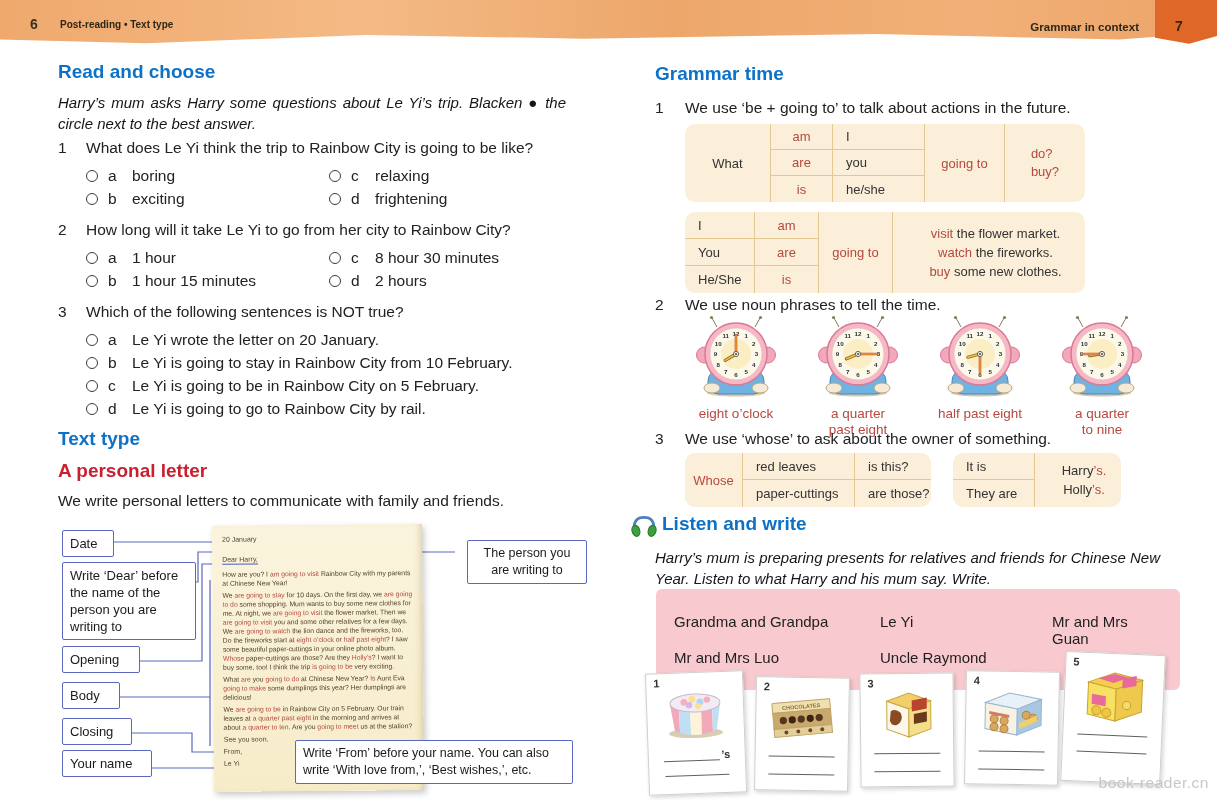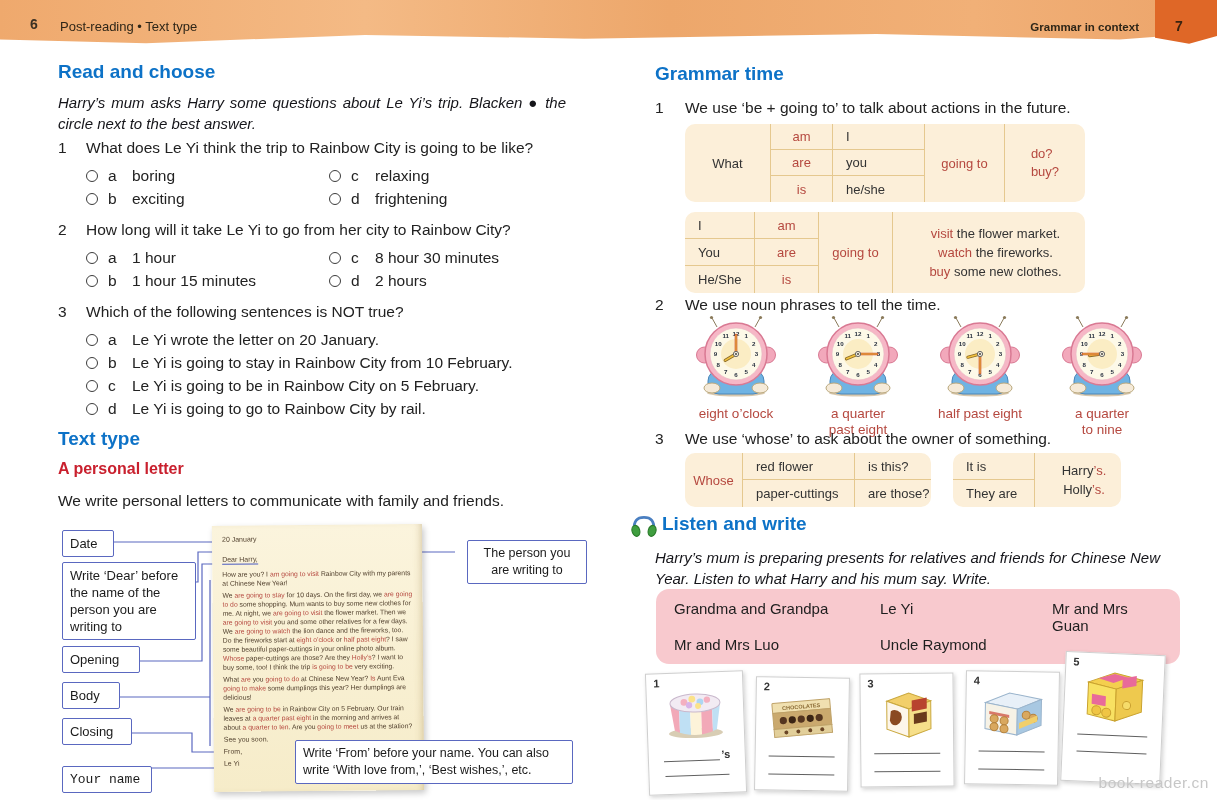--- a/index.html
+++ b/index.html
@@ -3,28 +3,28 @@
 <meta charset="utf-8">
 <style>
   html,body{margin:0;padding:0;background:#ffffff;}
   .canvas{position:relative;width:1217px;height:800px;background:#fff;overflow:hidden;
           font-family:"Liberation Sans",sans-serif;color:#222;}
   
   .band{position:absolute;left:0;top:0;width:1217px;height:46px;
         background:linear-gradient(90deg,#efa96d,#f4ba85 30%,#eda76b 55%,#f1b077 80%,#eca46a);
         clip-path:polygon(0 0,100% 0,100% 70%,92% 86%,72% 74%,48% 84%,30% 76%,12% 94%,0 86%);}
   .band .pn-left{position:absolute;left:30px;top:16px;font-size:14px;font-weight:bold;color:#3a3124;}
-  .band .hdr-left{position:absolute;left:60px;top:19px;font-size:13px;font-weight:normal;color:#2e2618;}
+  .band .hdr-left{position:absolute;left:60px;top:19px;font-size:10px;font-weight:bold;color:#2e2618;}
   .band .hdr-right{position:absolute;right:78px;top:21px;font-size:11.5px;font-weight:bold;color:#2e2618;}
   .pn-box{position:absolute;right:0;top:0;width:62px;height:46px;background:#df6727;
           clip-path:polygon(0 0,100% 0,100% 78%,55% 95%,0 82%);}
   .pn-box span{position:absolute;left:20px;top:18px;font-size:14px;font-weight:bold;color:#3a2310;}
   
   .blue-title{position:absolute;font-size:19px;font-weight:bold;color:#0d72c7;}
-  .red-title{position:absolute;font-size:16px;font-weight:bold;color:#c9202e;}
+  .red-title{position:absolute;font-size:19px;font-weight:bold;color:#c9202e;}
   .ital{font-style:italic;color:#15151a;}
   .rd{color:#b5483f;}
   .pre{white-space:pre-line;}
   
   .rc-intro{position:absolute;left:58px;top:92px;width:508px;font-size:15px;line-height:21px;text-align:justify;}
   .questions{position:absolute;left:58px;top:137px;width:540px;font-size:15.5px;line-height:21px;}
   .q{display:flex;margin-bottom:7px;}
   .q-num{width:28px;flex:none;}
   .q-text{width:480px;}
   .opts{margin:3px 0 10px 28px;display:grid;grid-template-columns:243px 1fr;row-gap:2px;}
@@ -36,21 +36,21 @@
   .tt-desc{position:absolute;left:58px;top:492px;font-size:15.5px;}
   .diagram{position:absolute;left:40px;top:518px;width:560px;height:280px;}
   .connectors{position:absolute;inset:0;pointer-events:none;}
   .lbox{position:absolute;background:#fff;border:1.6px solid #5a68c0;border-radius:2px;
         padding:4px 7px;font-size:13px;line-height:17px;color:#1b1b1b;}
   .lb-date{left:22px;top:12px;width:36px;}
   .lb-dear{left:22px;top:44px;width:118px;}
   .lb-opening{left:22px;top:128px;width:62px;}
   .lb-body{left:22px;top:164px;width:42px;}
   .lb-closing{left:22px;top:200px;width:54px;}
-  .lb-yourname{left:22px;top:248px;width:74px;font-family:Liberation Mono, monospace;}
+  .lb-yourname{left:22px;top:232px;width:74px;}
   .lb-person{left:427px;top:22px;width:104px;text-align:center;font-size:12.5px;}
   .lb-from{left:255px;top:222px;width:262px;font-size:12.5px;}
   .paper{position:absolute;left:173px;top:7px;width:210px;height:266px;
          background:linear-gradient(180deg,#fbf4dd,#f6ecc9);transform:rotate(-.5deg);
          box-shadow:2px 3px 6px rgba(0,0,0,.22), inset -6px 0 8px -6px rgba(150,120,60,.45);
          padding:9px 10px;box-sizing:border-box;font-size:6.8px;line-height:9px;color:#52412e;}
   .paper .l-date{font-size:7px;margin-bottom:2px;}
   .paper .l-sal{font-size:7px;display:inline-block;border-bottom:1px solid #4a5ac0;margin-bottom:2px;}
   .paper p{margin:3px 0;}
   .paper .l-end{margin-top:3px;font-size:7px;}
@@ -71,22 +71,22 @@
   .t3b-right{grid-area:1/2/3/3;display:flex;flex-direction:column;justify-content:center;padding-left:12px;line-height:19px;align-items:flex-start;}
   .pre-cell{white-space:pre-line;text-align:left;line-height:18px;}
   
   .clocks{position:absolute;left:680px;top:314px;width:478px;display:flex;justify-content:space-between;}
   .clock-block{width:112px;display:flex;flex-direction:column;align-items:center;}
   .clock-cap{margin-top:4px;font-size:13.5px;line-height:16px;color:#b5483f;text-align:center;white-space:pre-line;}
   
   .listen-header{position:absolute;left:630px;top:513px;display:flex;align-items:flex-start;}
   .listen-header .ttl{font-size:19px;font-weight:bold;color:#0d72c7;margin-left:4px;}
   .listen-intro{position:absolute;left:655px;top:547px;width:505px;font-size:15px;line-height:21px;text-align:justify;}
-  .pinkbox{position:absolute;left:656px;top:589px;width:524px;box-sizing:border-box;background:#f8c9ce;border-radius:13px;
-           padding:11px 18px;display:grid;grid-template-columns:206px 172px 1fr;row-gap:2px;font-size:15px;color:#1e1e1e;}
+  .pinkbox{position:absolute;left:656px;top:589px;width:524px;box-sizing:border-box;background:#f8c9ce;border-radius:6px;
+           padding:24px 18px;display:grid;grid-template-columns:206px 172px 1fr;row-gap:2px;font-size:15px;color:#1e1e1e;}
   
   .cards{position:absolute;left:645px;top:645px;width:545px;height:152px;}
   .card{position:absolute;background:#fff;border:1px solid #cfcfcf;box-shadow:1.5px 2px 4px rgba(0,0,0,.18);}
   .card .num{position:absolute;top:3px;left:7px;font-size:11px;font-weight:bold;color:#333;}
   .card svg{display:block;margin:13px auto 0;}
   .wline{border-bottom:1.4px solid #606060;}
   .wl-row{display:flex;justify-content:center;align-items:flex-end;}
   .wl-s{font-size:11px;font-weight:bold;color:#333;margin-left:2px;}
   .c1{left:2px;top:27px;width:96px;height:120px;transform:rotate(-2deg);}
   .c2{left:110px;top:32px;width:92px;height:112px;transform:rotate(1deg);}
@@ -434,21 +434,21 @@
     </div>
   </div>
 
   <div class="g-point" style="left:655px;top:428px">
     <span class="g-num">3</span>
     <span>We use ‘whose’ to ask about the owner of something.</span>
   </div>
 
   <div class="gtable t3a">
     <div class="cc br rd" style="grid-area:1/1/3/2">Whose</div>
-    <div class="pl br bb" style="grid-area:1/2/2/3">red flower</div>
+    <div class="pl br bb" style="grid-area:1/2/2/3">red leaves</div>
     <div class="pl bb" style="grid-area:1/3/2/4">is this?</div>
     <div class="pl br" style="grid-area:2/2/3/3">paper-cuttings</div>
     <div class="pl" style="grid-area:2/3/3/4">are those?</div>
   </div>
 
   <div class="gtable t3b">
     <div class="pl br bb" style="grid-area:1/1/2/2">It is</div>
     <div class="pl br" style="grid-area:2/1/3/2">They are</div>
     <div class="t3b-right">
       <span><span>Harry</span><span class="rd">’s.</span></span>

